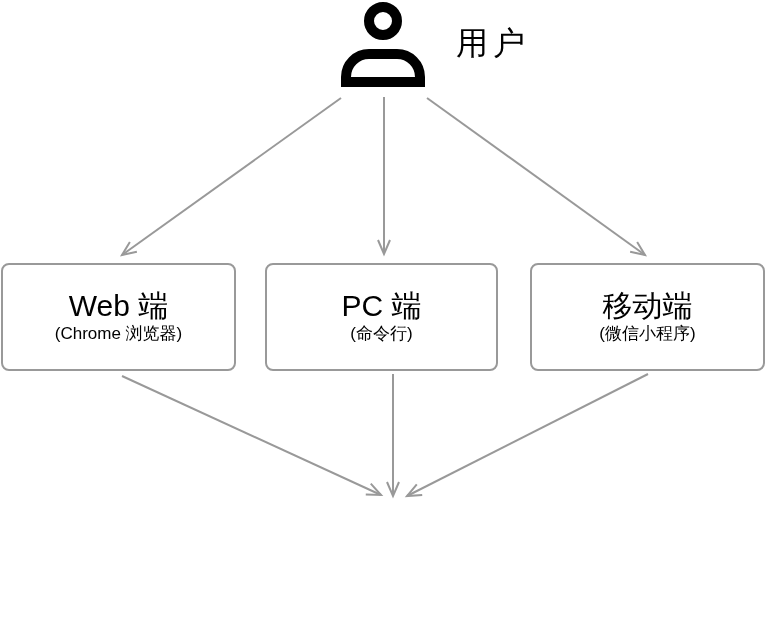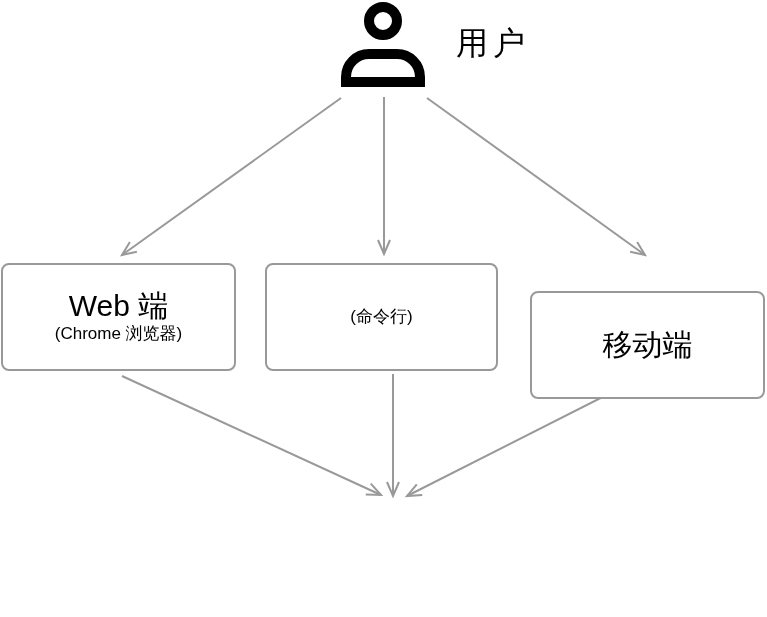--- a/index.html
+++ b/index.html
@@ -102,21 +102,21 @@
   .node-subtitle{
     font-size:17px;
     font-weight:400;
     color:var(--text-color);
     line-height:1.3;
     white-space:nowrap;
     text-align:center;
   }
   #node-web{left:1px;top:263px;width:235px;height:108px;}
   #node-pc{left:265px;top:263px;width:233px;height:108px;}
-  #node-mobile{left:530px;top:263px;width:235px;height:108px;margin-top:28px;}
+  #node-mobile{left:530px;top:263px;width:235px;height:108px;}
   #node-server{left:277px;top:508px;width:234px;height:105px;}
 </style>
 </head>
 <body>
 
 <div class="canvas">
 
   <svg class="edges" xmlns="http://www.w3.org/2000/svg">
     <defs>
       <marker id="arrowhead" markerUnits="userSpaceOnUse" markerWidth="22" markerHeight="22" refX="16" refY="8" orient="auto">
@@ -137,21 +137,23 @@
   </div>
 
   <div class="user-label">用户</div>
 
   <div class="node" id="node-web">
     <div class="node-title">Web 端</div>
     <div class="node-subtitle">(Chrome 浏览器)</div>
   </div>
 
   <div class="node" id="node-pc">
+    <div class="node-title">PC 端</div>
     <div class="node-subtitle">(命令行)</div>
   </div>
 
   <div class="node" id="node-mobile">
     <div class="node-title">移动端</div>
+    <div class="node-subtitle">(微信小程序)</div>
   </div>
 
 
 </div>
 
 </body></html>

